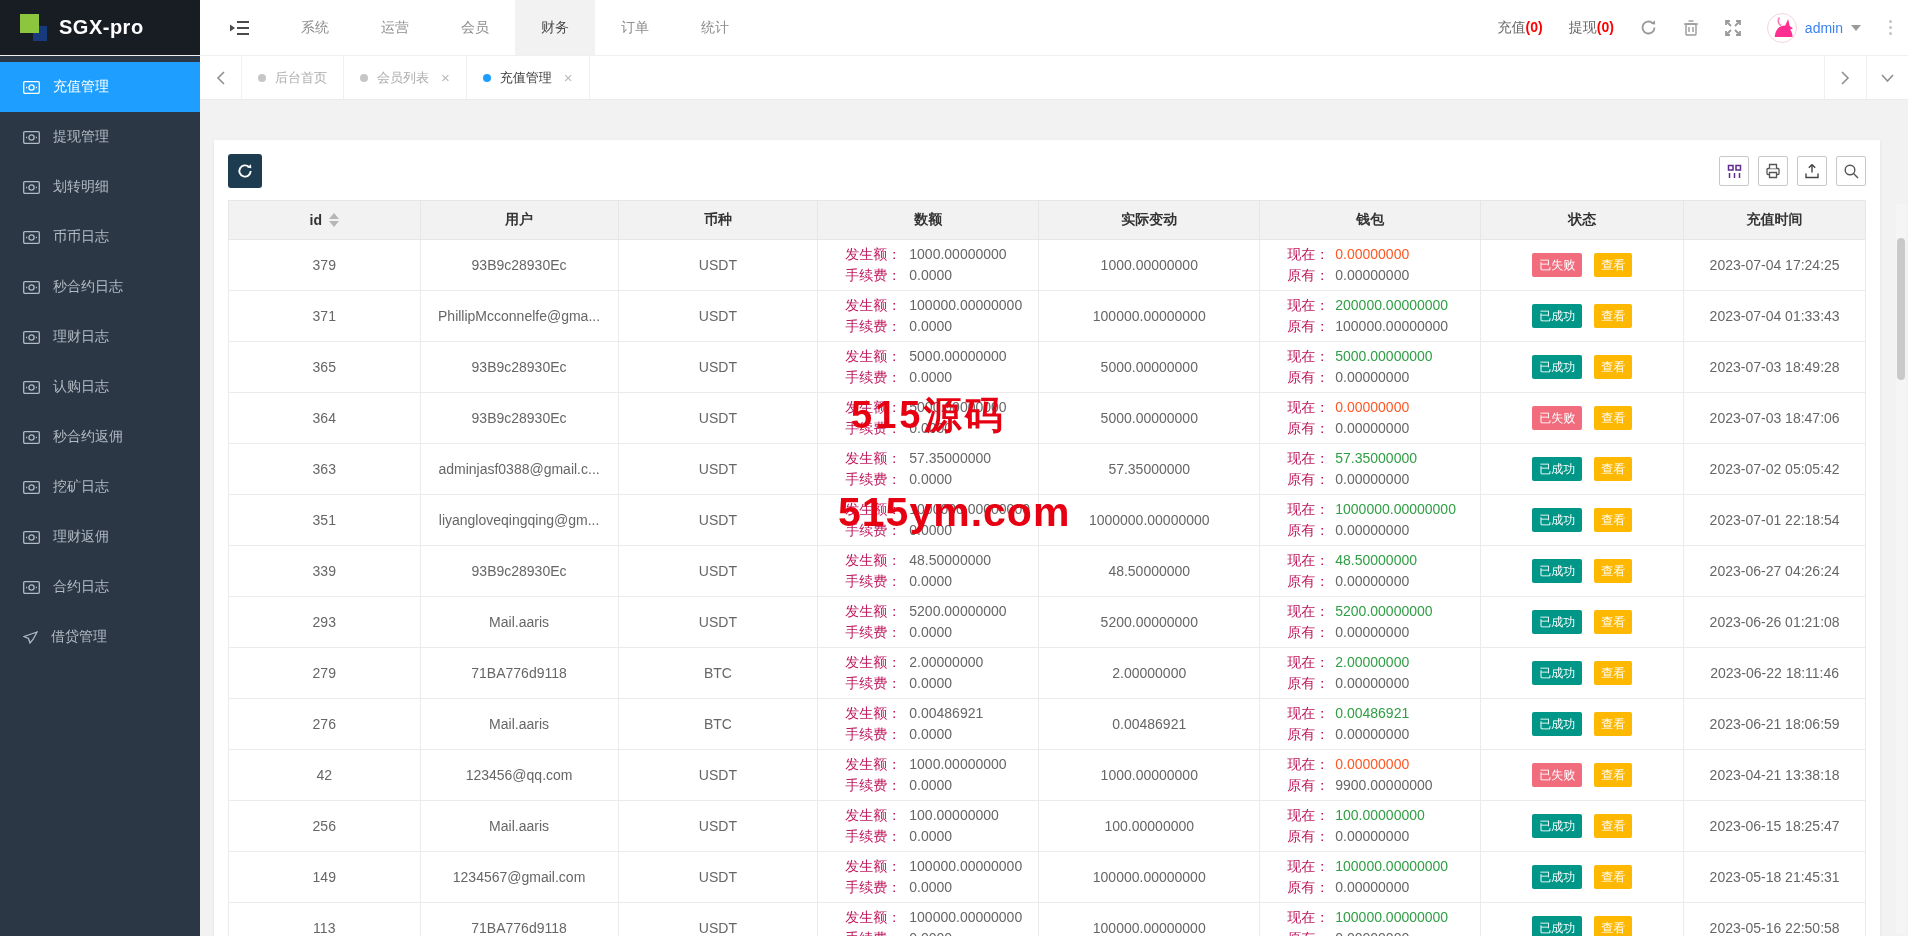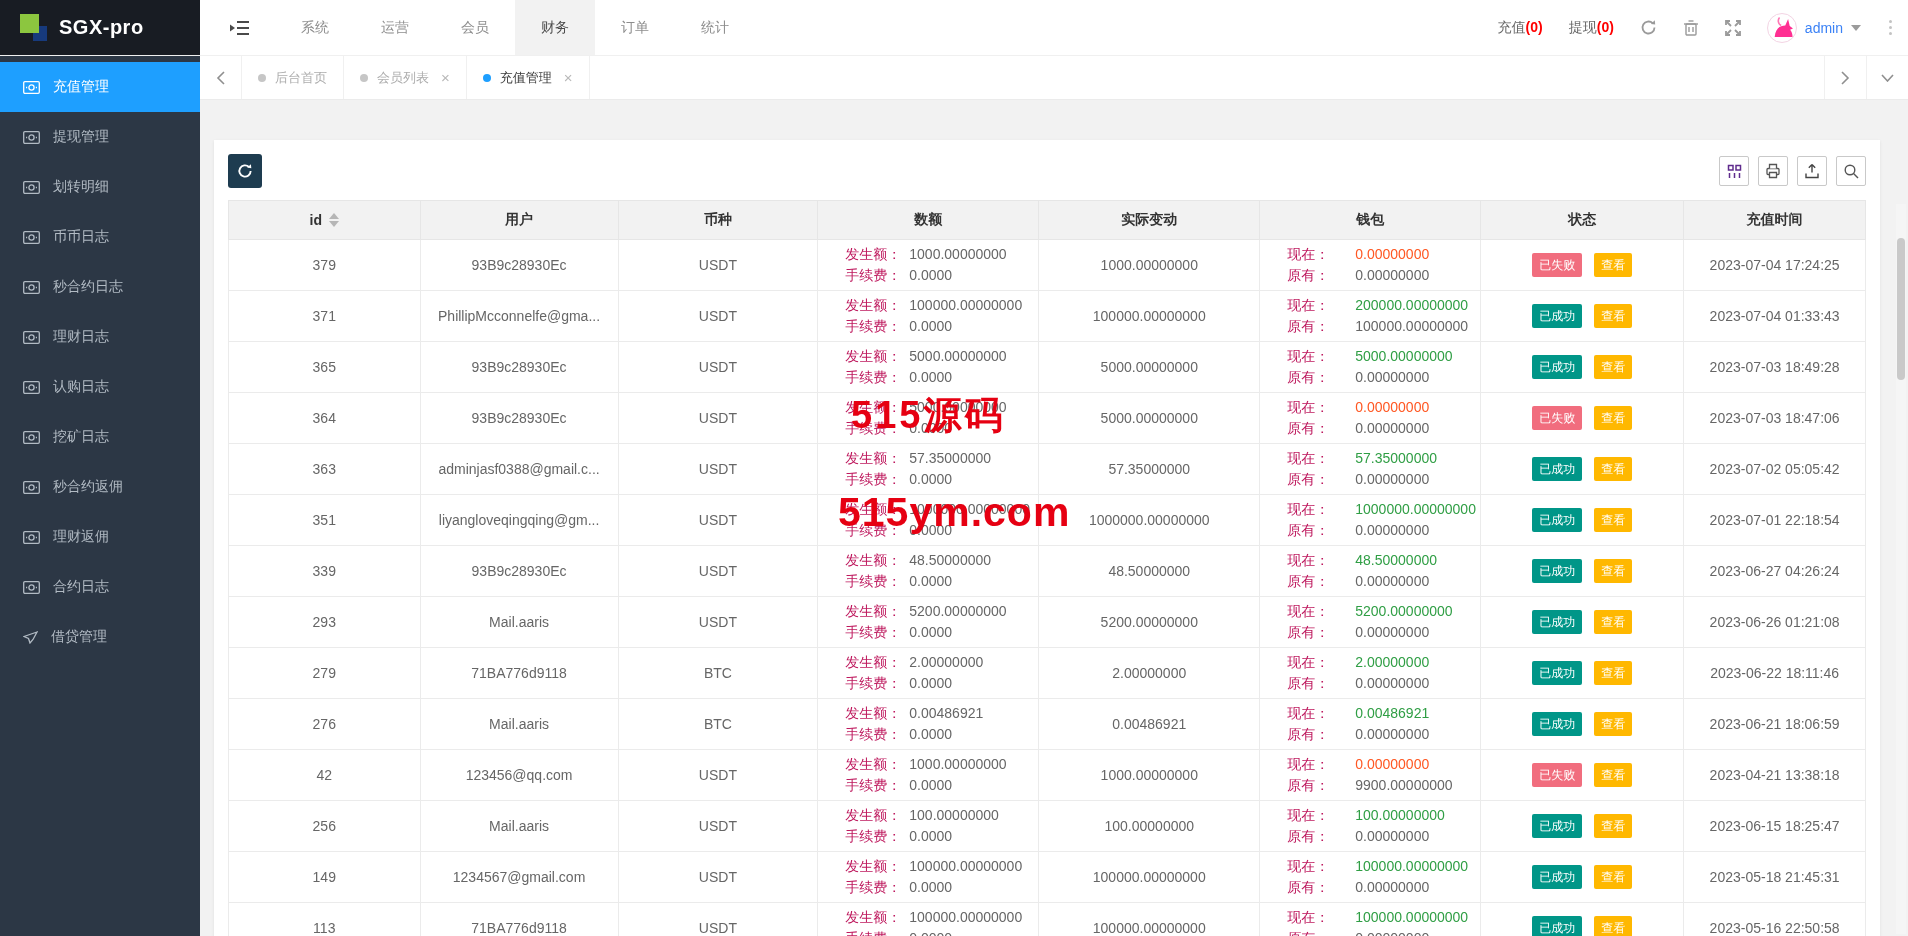--- a/index.html
+++ b/index.html
@@ -73,21 +73,21 @@
   .sort { display:inline-flex; flex-direction:column; gap:2px; margin-left:2px; cursor:pointer; }
   .sort i { display:block; width:0; height:0; border-left:5px solid transparent; border-right:5px solid transparent; }
   .sort .s-up { border-bottom:6px solid #b6b6b6; }
   .sort .s-down { border-top:6px solid #b6b6b6; }
 
   .pair { display:flex; flex-direction:column; justify-content:center; align-items:flex-start;
     padding-left:27px; line-height:21px; text-align:left; height:50px; }
   .pline { display:flex; }
   .lbl { color:#be185d; }
   .amt .lbl { width:64px; }
-  .wal .lbl { width:48px; margin-right:20px; }
+  .wal .lbl { width:48px; margin-right:0; }
   .val-green { color:#2f9e44; }
   .val-red { color:#FF5722; }
 
   .badge { display:inline-block; padding:6px 7px; border-radius:2px; color:#fff; font-size:12px; line-height:1; }
   .b-success { background:#009688; }
   .b-fail { background:#f16d7e; }
   .b-view { background:#FFB800; margin-left:8px; cursor:pointer; }
 
   
   .wm { position:absolute; color:#e60012; font-weight:800; z-index:40; pointer-events:none; white-space:nowrap; }
@@ -292,31 +292,31 @@
     <span>认购日志</span>
   </div>
       <div class="side-item">
     <svg class="ico-money" width="17" height="13" viewBox="0 0 17 13" fill="none" stroke="currentColor" stroke-width="1.3">
           <rect x="0.7" y="0.7" width="15.6" height="11.6" rx="1.2"></rect>
           <circle cx="8.5" cy="6.5" r="2.6"></circle>
           <line x1="3" y1="6.5" x2="4.2" y2="6.5"></line>
           <line x1="12.8" y1="6.5" x2="14" y2="6.5"></line>
         </svg>
 
+    <span>秒合约返佣</span>
+  </div>
+      <div class="side-item">
+    <svg class="ico-money" width="17" height="13" viewBox="0 0 17 13" fill="none" stroke="currentColor" stroke-width="1.3">
+          <rect x="0.7" y="0.7" width="15.6" height="11.6" rx="1.2"></rect>
+          <circle cx="8.5" cy="6.5" r="2.6"></circle>
+          <line x1="3" y1="6.5" x2="4.2" y2="6.5"></line>
+          <line x1="12.8" y1="6.5" x2="14" y2="6.5"></line>
+        </svg>
+
     <span>挖矿日志</span>
-  </div>
-      <div class="side-item">
-    <svg class="ico-money" width="17" height="13" viewBox="0 0 17 13" fill="none" stroke="currentColor" stroke-width="1.3">
-          <rect x="0.7" y="0.7" width="15.6" height="11.6" rx="1.2"></rect>
-          <circle cx="8.5" cy="6.5" r="2.6"></circle>
-          <line x1="3" y1="6.5" x2="4.2" y2="6.5"></line>
-          <line x1="12.8" y1="6.5" x2="14" y2="6.5"></line>
-        </svg>
-
-    <span>秒合约返佣</span>
   </div>
       <div class="side-item">
     <svg class="ico-money" width="17" height="13" viewBox="0 0 17 13" fill="none" stroke="currentColor" stroke-width="1.3">
           <rect x="0.7" y="0.7" width="15.6" height="11.6" rx="1.2"></rect>
           <circle cx="8.5" cy="6.5" r="2.6"></circle>
           <line x1="3" y1="6.5" x2="4.2" y2="6.5"></line>
           <line x1="12.8" y1="6.5" x2="14" y2="6.5"></line>
         </svg>
 
     <span>理财返佣</span>

